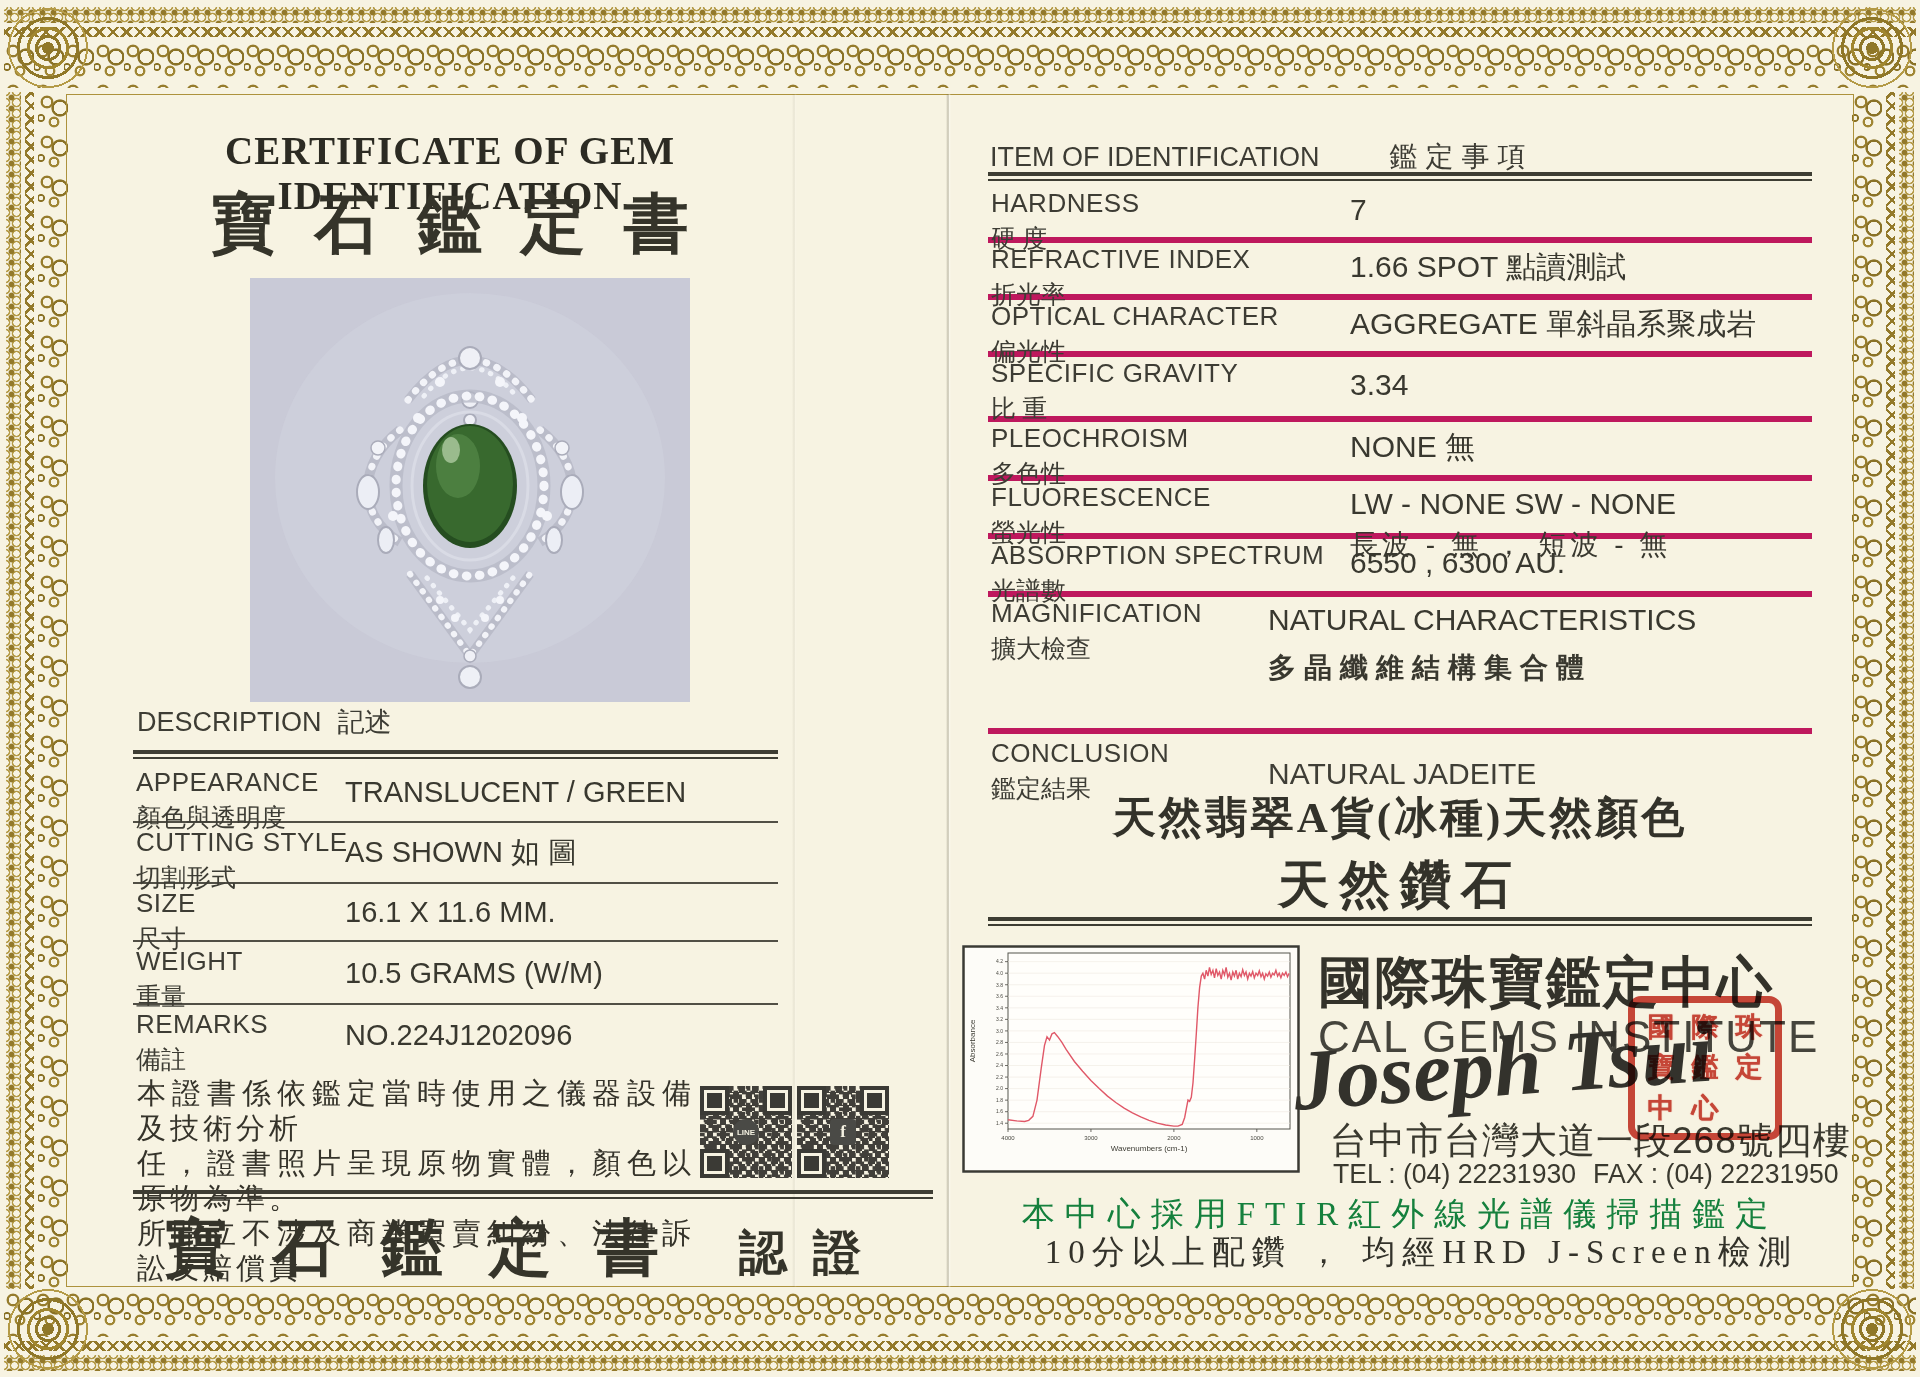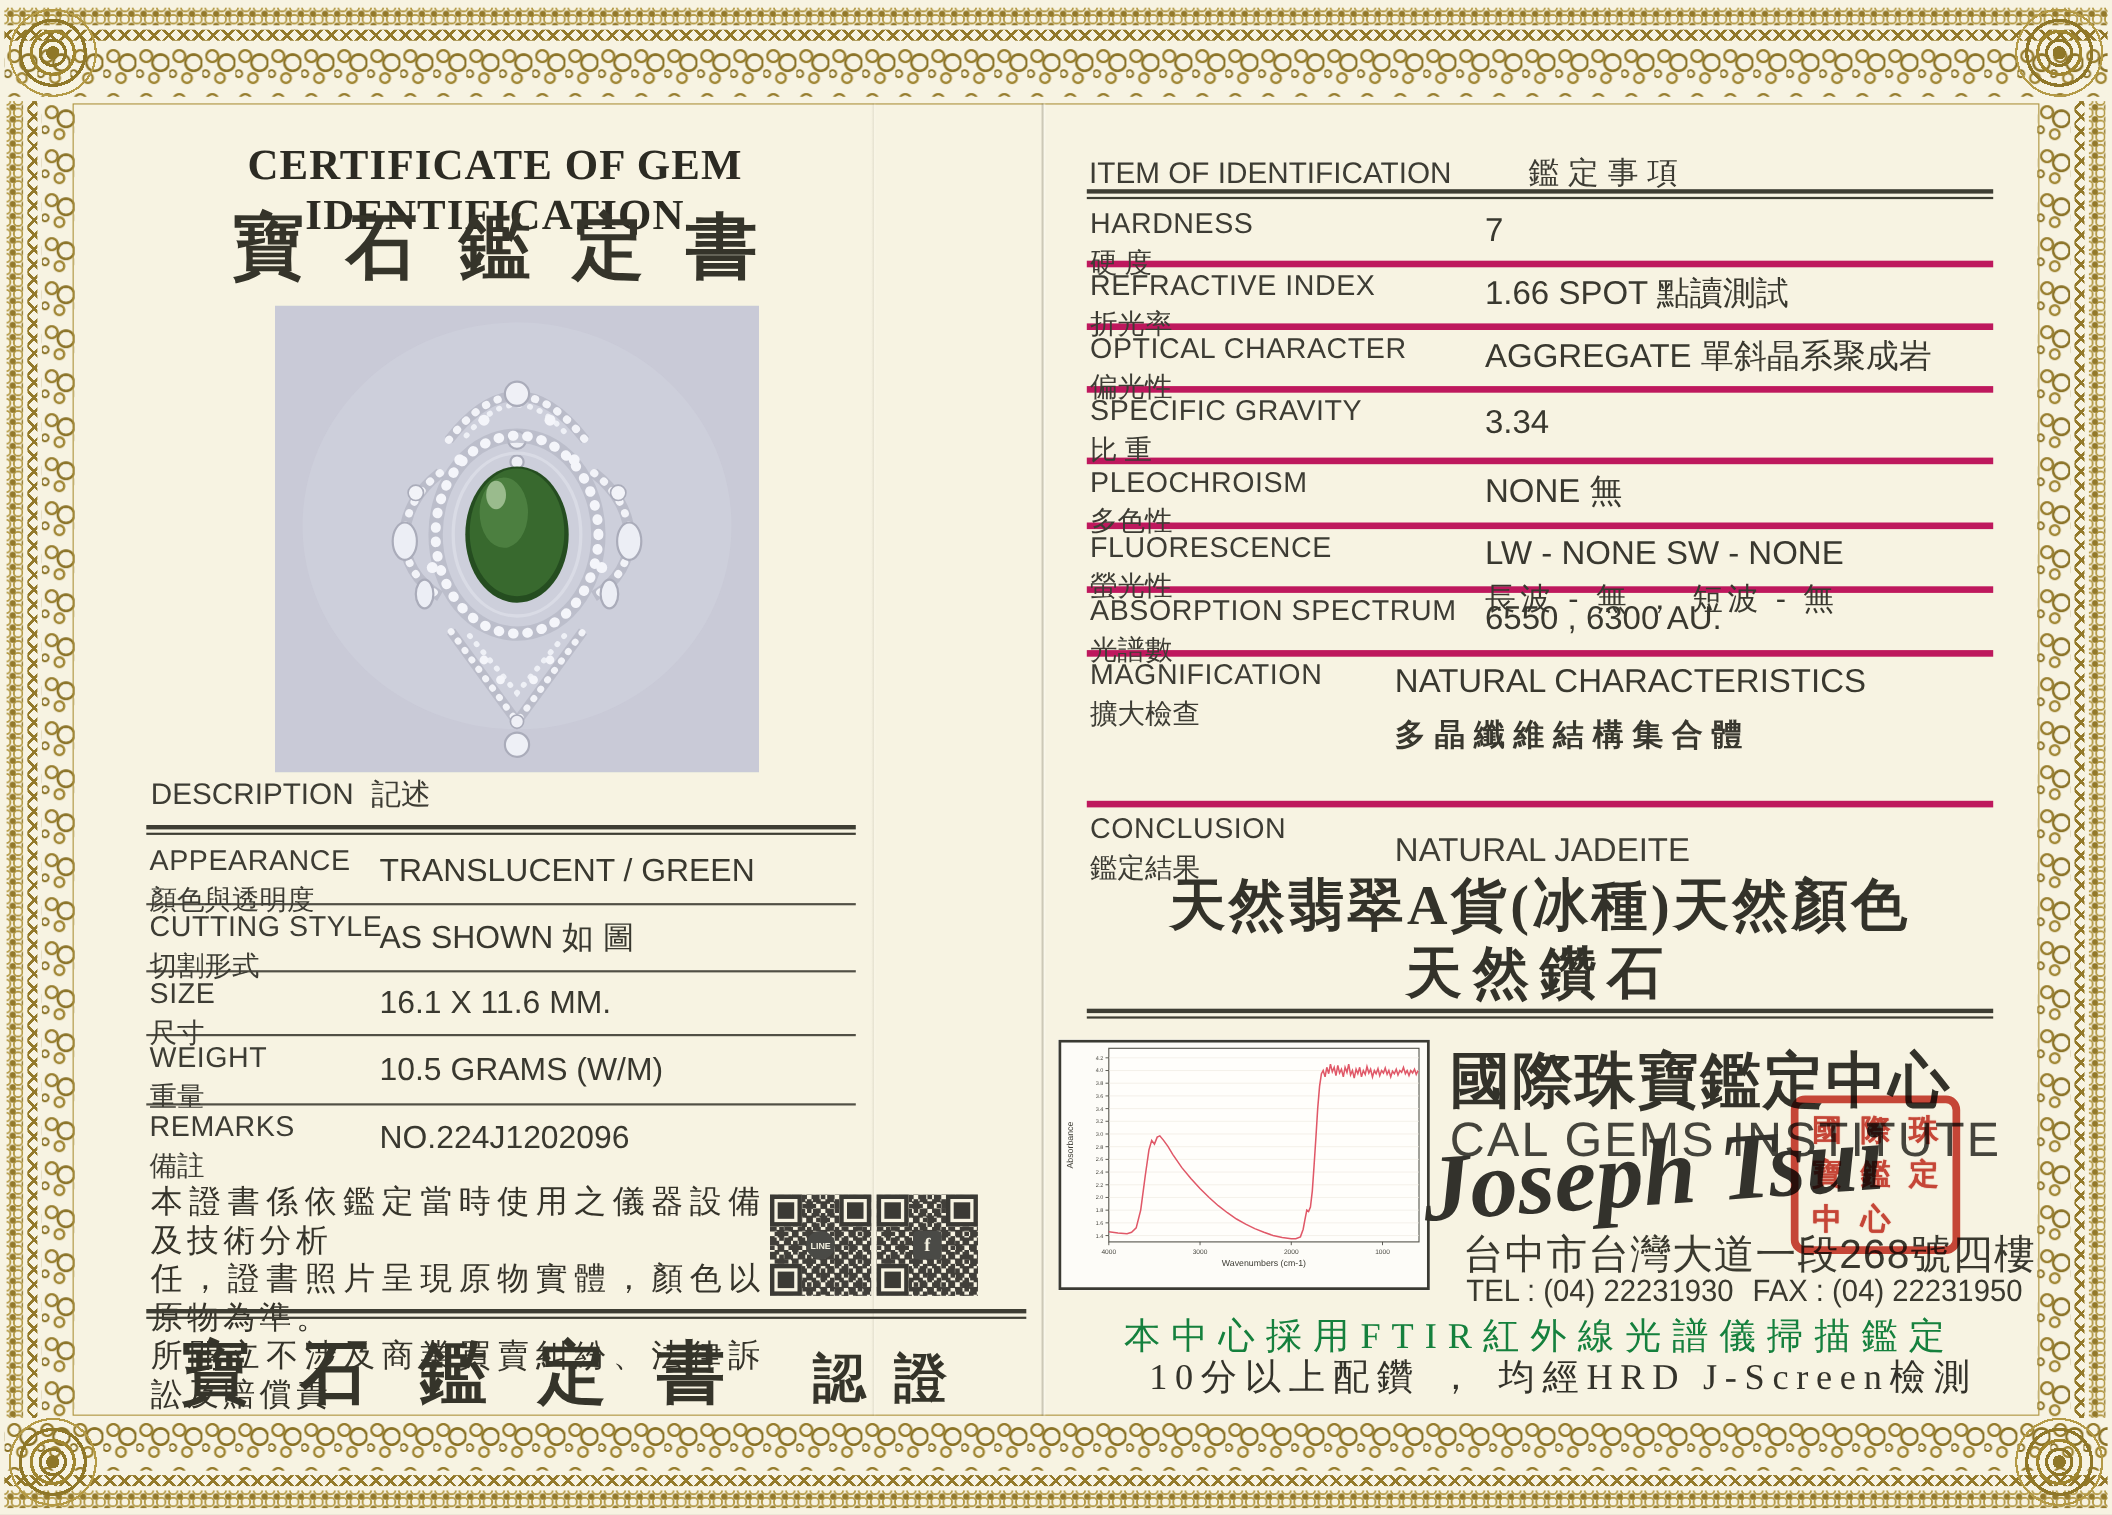--- a/index.html
+++ b/index.html
@@ -83,21 +83,21 @@
   .rhead .zh{font-size:28px;letter-spacing:8px;color:#3d3c34;}
   .rrow{position:absolute;left:0;width:100%;border-bottom:6px solid #be185d;}
   .rrow.noline{border-bottom:none;}
   .rrow .lab{position:absolute;left:3px;top:5px;}
   .rrow .val{position:absolute;left:362px;top:50%;transform:translateY(-50%);font-size:30px;}
   .rrow .val.topfix{top:10px;transform:none;}
   .rrow .val.wide{left:280px;}
   .v2{font-size:28px;margin-top:5px;letter-spacing:4px;}
   .concl-val{position:absolute;left:280px;top:24px;font-size:30px;}
   .concl-zh1{position:absolute;left:0;top:56px;width:100%;text-align:center;
-      font-family:"Liberation Serif",serif;font-size:51px;font-weight:600;letter-spacing:3px;color:#33322a;}
+      font-family:"Liberation Serif",serif;font-size:43px;font-weight:600;letter-spacing:3px;color:#33322a;}
   .concl-zh2{position:absolute;left:0;top:118px;width:100%;text-align:center;
       font-family:"Liberation Serif",serif;font-size:51px;font-weight:600;letter-spacing:10px;color:#33322a;}
   .chart-wrap{position:absolute;left:-26px;top:945px;width:338px;height:228px;background:#fdfcf8;}
   .inst-zh{position:absolute;left:330px;top:946px;width:470px;font-family:"Liberation Serif",serif;
       font-size:55px;font-weight:600;color:#33322a;letter-spacing:2px;white-space:nowrap;}
   .inst-en{position:absolute;left:330px;top:1012px;width:500px;font-size:44px;letter-spacing:2px;color:#45443c;white-space:nowrap;}
   .signature{position:absolute;left:305px;top:1014px;width:480px;font-family:"Liberation Serif",serif;
       font-style:italic;font-weight:700;font-size:86px;color:#33322c;transform:rotate(-4deg);z-index:4;white-space:nowrap;}
   .seal{position:absolute;left:640px;top:996px;width:132px;height:122px;border:7px solid #c8392d;border-radius:13px;
       z-index:5;mix-blend-mode:multiply;display:grid;grid-template-columns:repeat(3,1fr);place-items:center;

